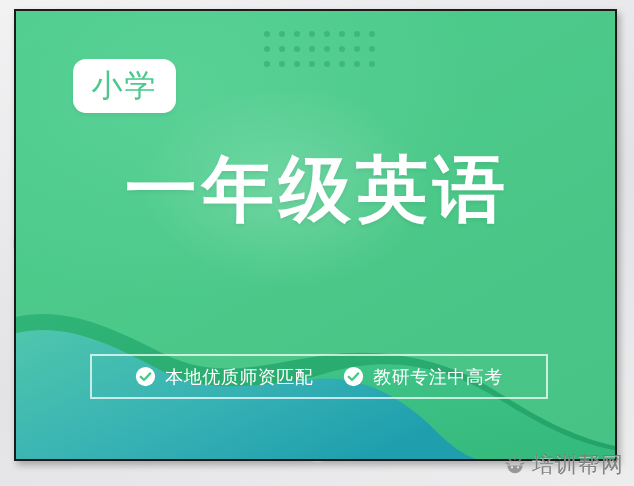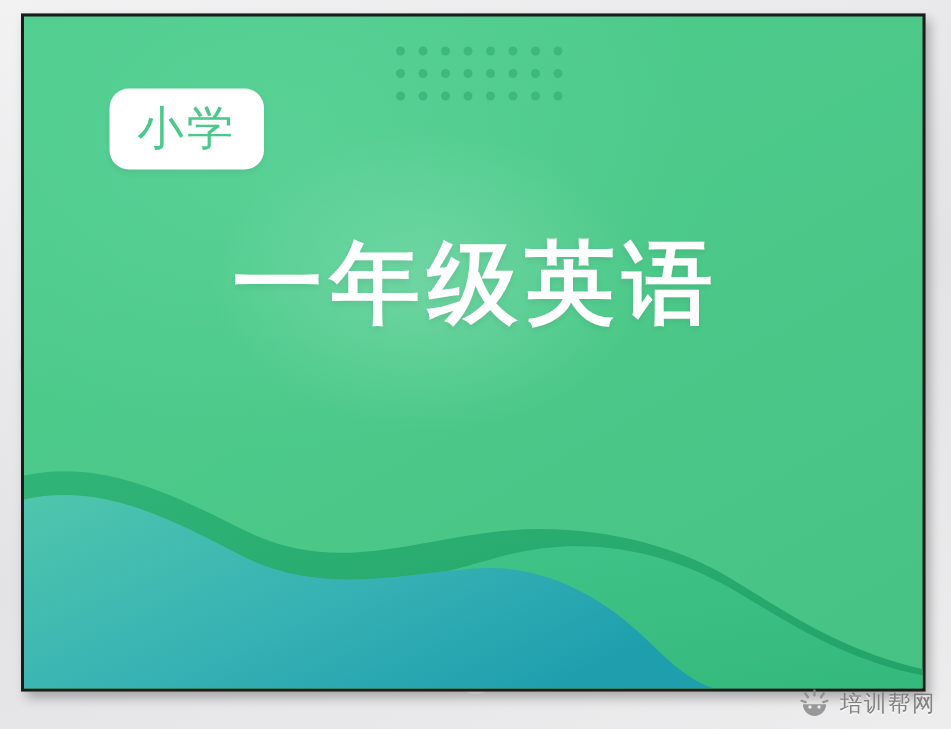--- a/index.html
+++ b/index.html
@@ -79,21 +79,21 @@
   }
 
   
   #headline {
     position:absolute; left:0; top:130px; width:603px;
     text-align:center;
     color:#ffffff;
   }
   .hl-line {
     display:block;
-    font-size:60px;
+    font-size:72px;
     line-height:96px;
     letter-spacing:5px;
     font-weight:700;
     text-shadow:0 2px 4px rgba(0,0,0,.07);
     font-family:"DejaVu Sans","Liberation Sans",sans-serif;
   }
 
   
   #waves { position:absolute; left:0; bottom:0; width:603px; height:160px; }
 
@@ -115,21 +115,21 @@
     font-family:"DejaVu Sans","Liberation Sans",sans-serif;
   }
   .chk { width:21px; height:21px; flex:0 0 21px; display:block; }
 
   
   #watermark {
     position:absolute; right:4px; bottom:4px;
     display:flex; align-items:center; gap:6px;
     padding:2px 6px;
     color:rgba(120,120,120,.92);
-    font-size:15px;
+    font-size:22px;
     letter-spacing:1px;
     text-shadow:0 1px 0 rgba(255,255,255,.55);
     font-family:"DejaVu Sans","Liberation Sans",sans-serif;
   }
   #watermark .wm-icon { width:22px; height:22px; display:block; opacity:.85; }
 </style>
 </head>
 <body>
 
 <div id="page">
@@ -188,20 +188,39 @@
       <i></i>
         <i></i>
     </div>
 
     <div id="badge">小学</div>
 
     <div id="headline">
       <span class="hl-line">一年级英语</span>
     </div>
 
+    <div id="features">
+
+      <div class="feat">
+        <svg class="chk" viewBox="0 0 24 24">
+          <circle cx="12" cy="12" r="11" fill="#ffffff"></circle>
+          <path d="M6.6 12.4 L10.3 16 L17.4 8.4" fill="none" stroke="#4ac98a" stroke-width="2.6" stroke-linecap="round" stroke-linejoin="round"></path>
+        </svg>
+        <span class="label">本地优质师资匹配</span>
+      </div>
+
+      <div class="feat">
+        <svg class="chk" viewBox="0 0 24 24">
+          <circle cx="12" cy="12" r="11" fill="#ffffff"></circle>
+          <path d="M6.6 12.4 L10.3 16 L17.4 8.4" fill="none" stroke="#4ac98a" stroke-width="2.6" stroke-linecap="round" stroke-linejoin="round"></path>
+        </svg>
+        <span class="label">教研专注中高考</span>
+      </div>
+
+    </div>
   </div>
 
   <div id="watermark">
     <svg class="wm-icon" viewBox="0 0 24 24">
       <g stroke="#8a8a8a" stroke-width="1.7" stroke-linecap="round">
         <line x1="12" y1="2.5" x2="12" y2="6"></line>
         <line x1="5.2" y1="4.6" x2="7.3" y2="7.4"></line>
         <line x1="18.8" y1="4.6" x2="16.7" y2="7.4"></line>
         <line x1="2.6" y1="10" x2="5.6" y2="11"></line>
         <line x1="21.4" y1="10" x2="18.4" y2="11"></line>

